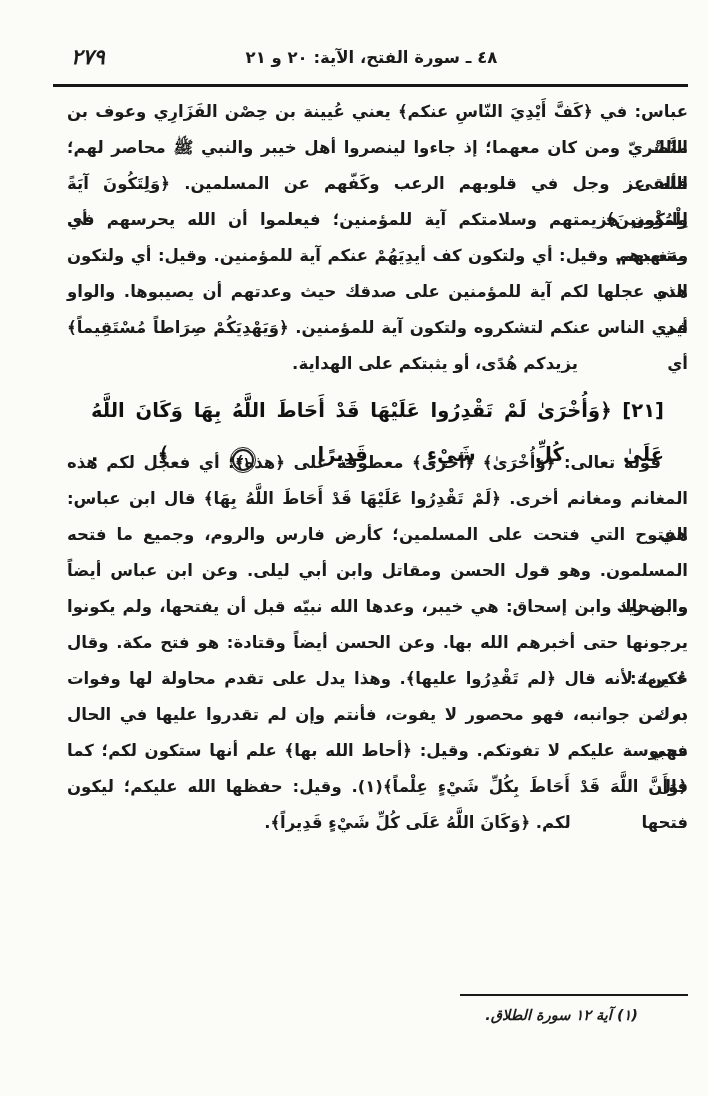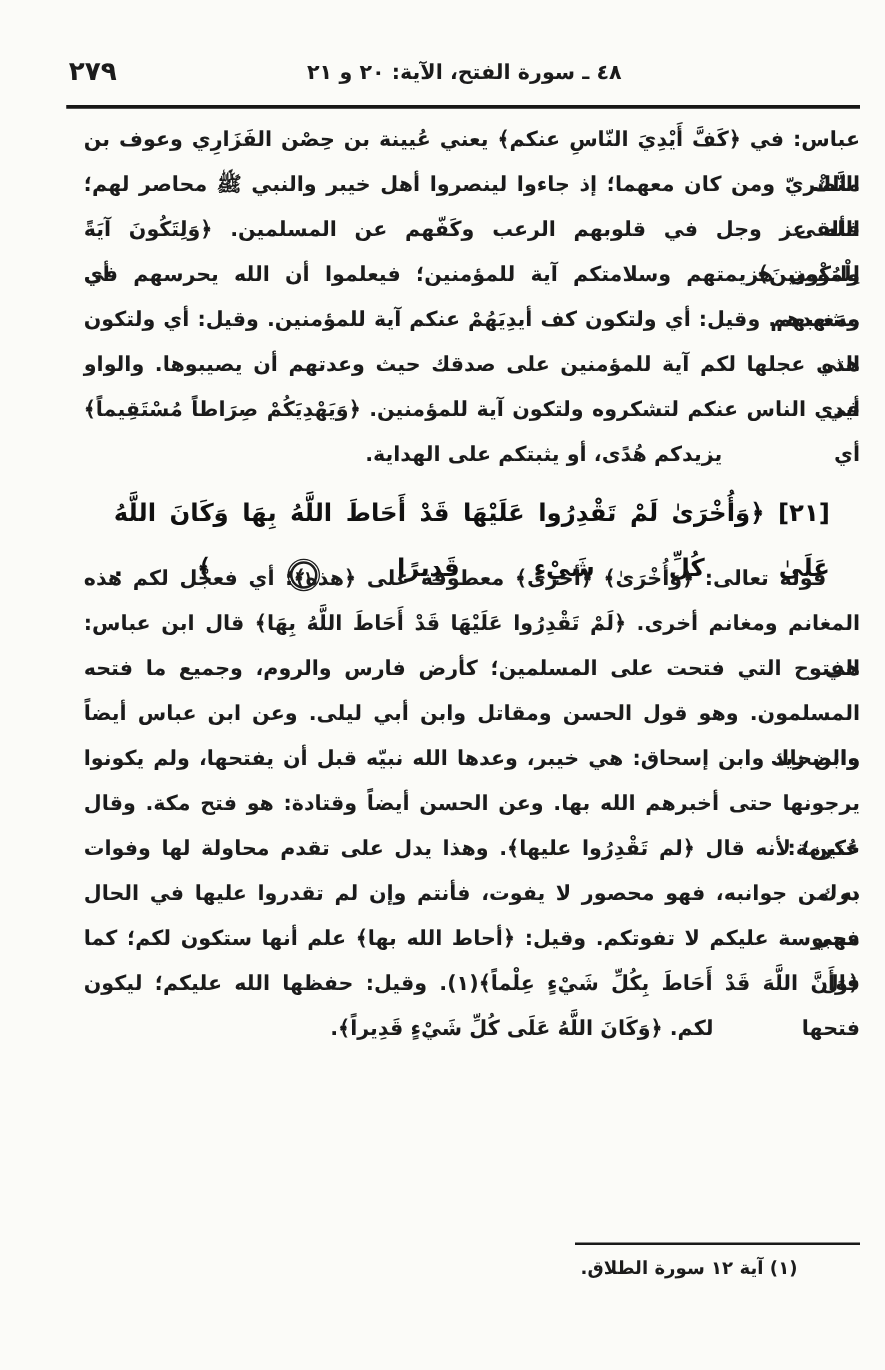--- a/index.html
+++ b/index.html
@@ -14,23 +14,24 @@
     background: #fbfbf8;
     color: #1b1b1b;
     overflow: hidden;
   }
   
   .header-row {
     position: absolute; top: 44px; left: 55px; right: 20px; height: 30px;
     direction: rtl;
   }
   .page-number {
-    position: absolute; left: 0; top: 1px;
+    position: absolute; left: 16px; top: 1px;
     font-size: 21px; font-weight: bold; letter-spacing: 3px;
     direction: rtl;
+    font-style: italic;
   }
   .header-title {
     position: absolute; left: 0; right: 0; top: 4px;
     text-align: center;
     font-size: 16.5px; font-weight: bold;
     direction: rtl;
   }
   .header-rule {
     position: absolute; top: 84px; left: 53px; right: 20px;
     border-top: 3px solid #171717;
@@ -79,20 +80,21 @@
   
   .footnote-rule {
     position: absolute; top: 994px; right: 20px; width: 228px;
     border-top: 2.5px solid #191919;
   }
   .footnote {
     position: absolute; top: 1002px; right: 70px;
     direction: rtl;
     font-size: 14.5px; font-weight: bold;
     line-height: 26px;
+    font-style: italic;
   }
 </style>
 </head>
 <body>
 
 <div class="page">
 
   <div class="header-row">
     <div class="page-number">٢٧٩</div>
     <div class="header-title">٤٨ ـ سورة الفتح، الآية: ٢٠ و ٢١</div>

